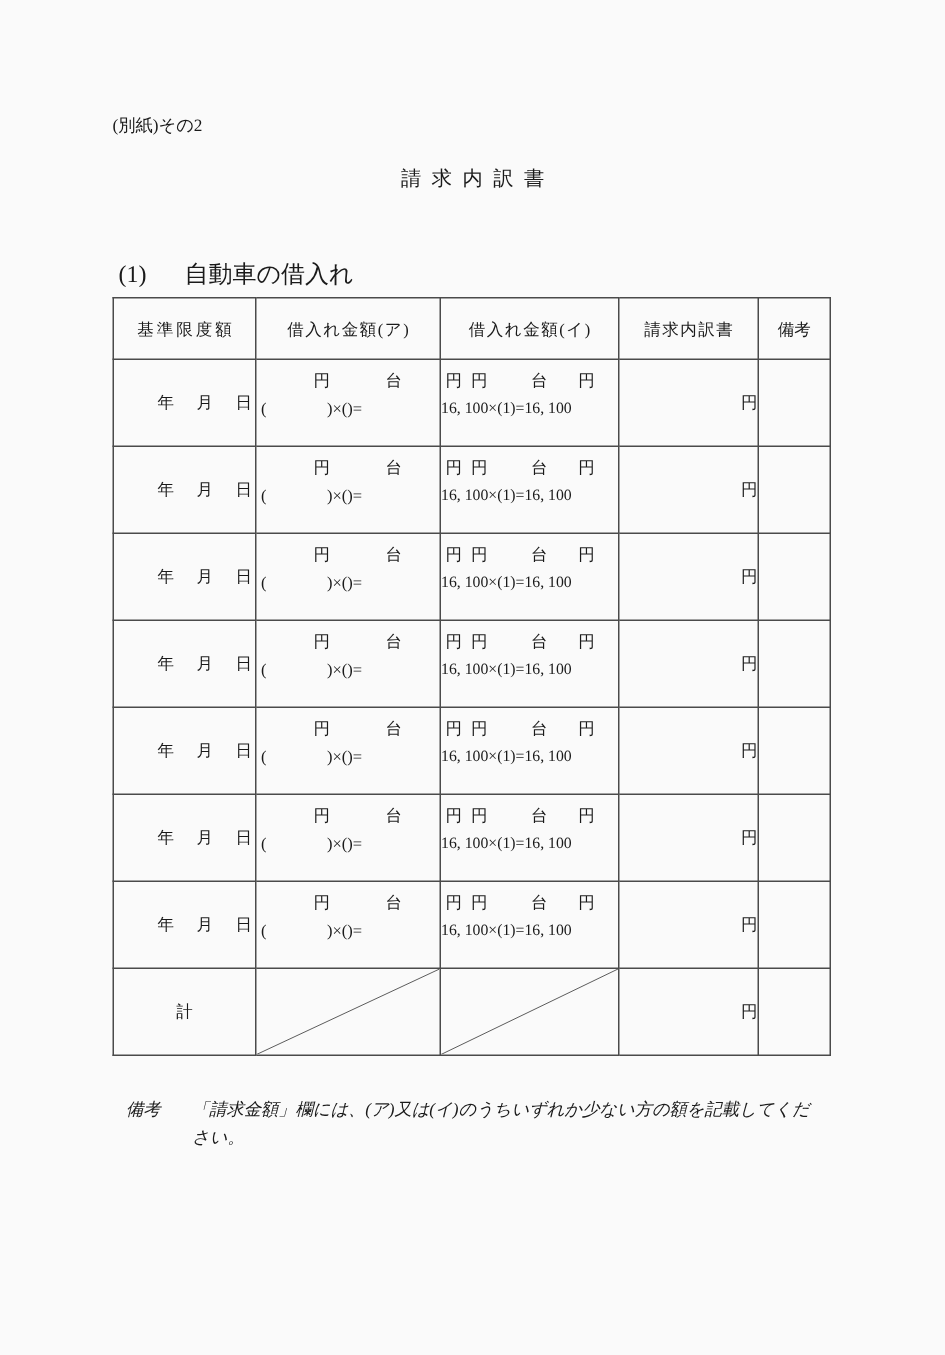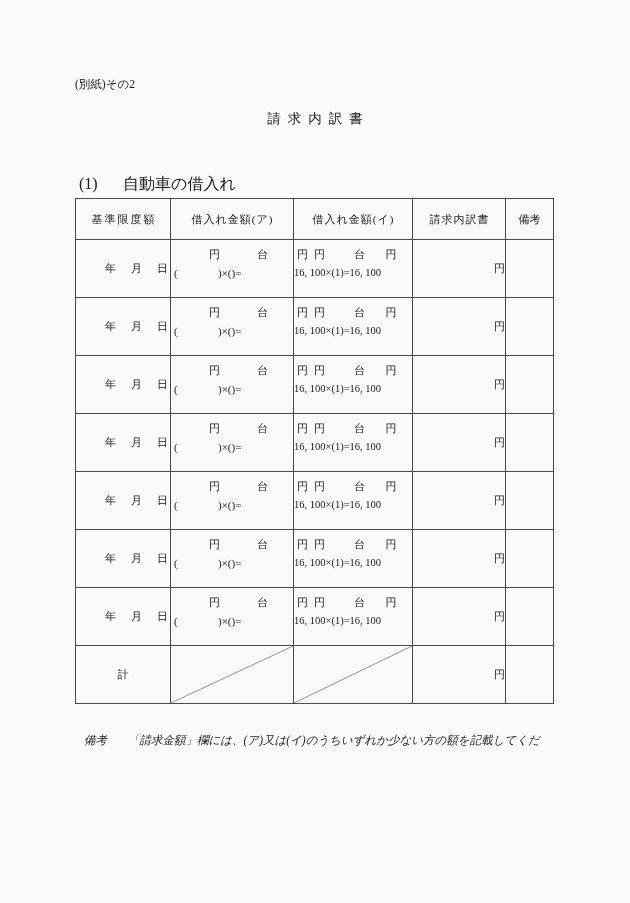--- a/index.html
+++ b/index.html
@@ -392,15 +392,16 @@
             </svg>
           </td>
           <td class="cell-claim">円</td>
           <td class="cell-note"></td>
         </tr>
       </tbody>
   </table>
 
   <div class="footnote">
     <span class="fn-label">備考</span><span>「請求金額」欄には、(ア)又は(イ)のうちいずれか少ない方の額を記載してくだ</span>
+    <span class="fn-l2">さい。</span>
   </div>
 
 </div>
 
 </body></html>

